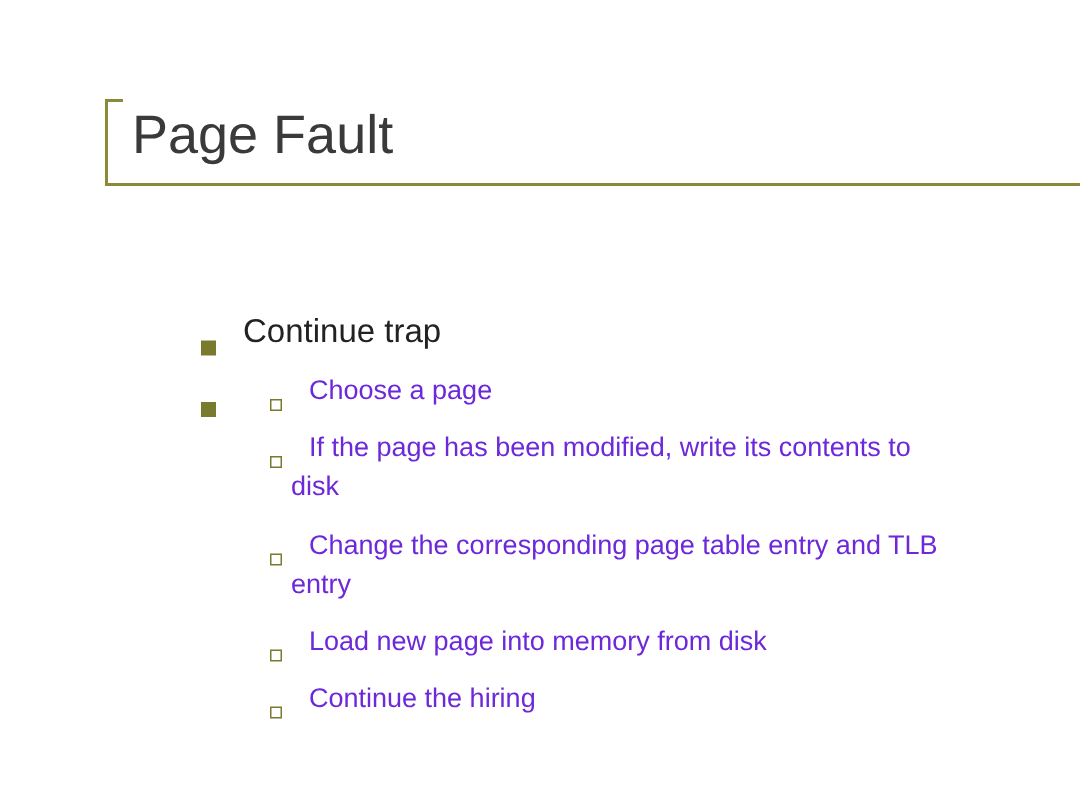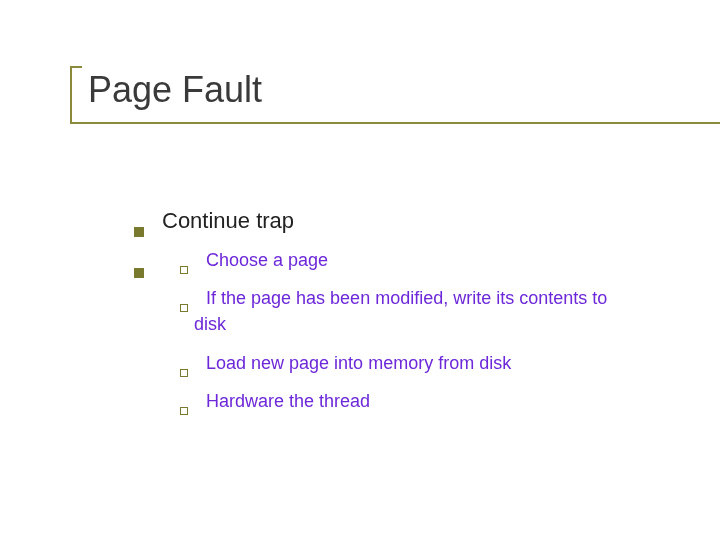--- a/index.html
+++ b/index.html
@@ -121,25 +121,29 @@
           <li>
             <span class="l2-bullet"></span>
             <span>Choose a page</span>
           </li>
           <li>
             <span class="l2-bullet"></span>
             <span>If the page has been modified, write its contents to disk</span>
           </li>
           <li>
             <span class="l2-bullet"></span>
+            <span>Change the corresponding page table entry and TLB entry</span>
+          </li>
+          <li>
+            <span class="l2-bullet"></span>
             <span>Load new page into memory from disk</span>
           </li>
           <li>
             <span class="l2-bullet"></span>
-            <span>Hardware the thread</span>
+            <span>Continue the hiring</span>
           </li>
         </ul>
       </li>
 
     </ul>
   </div>
 
 </div>
 
 </body></html>

